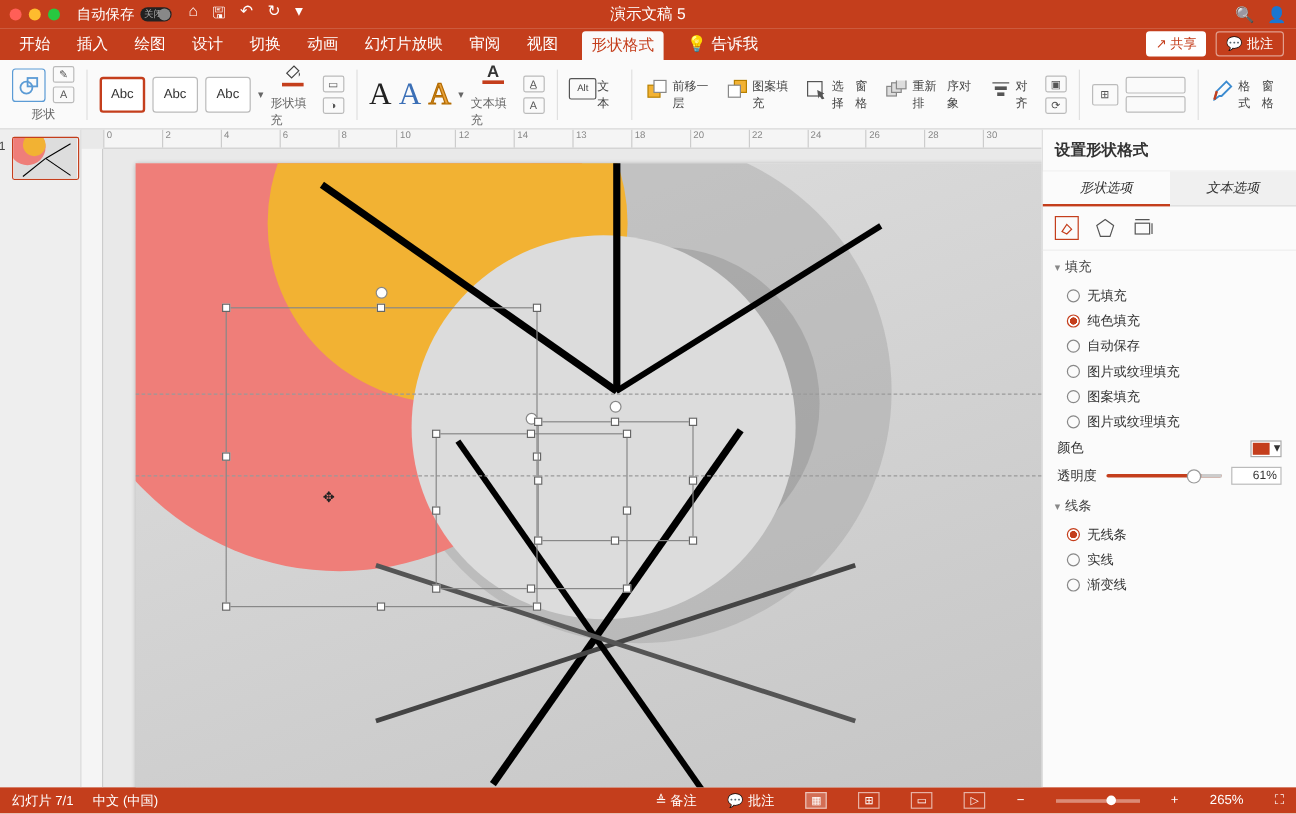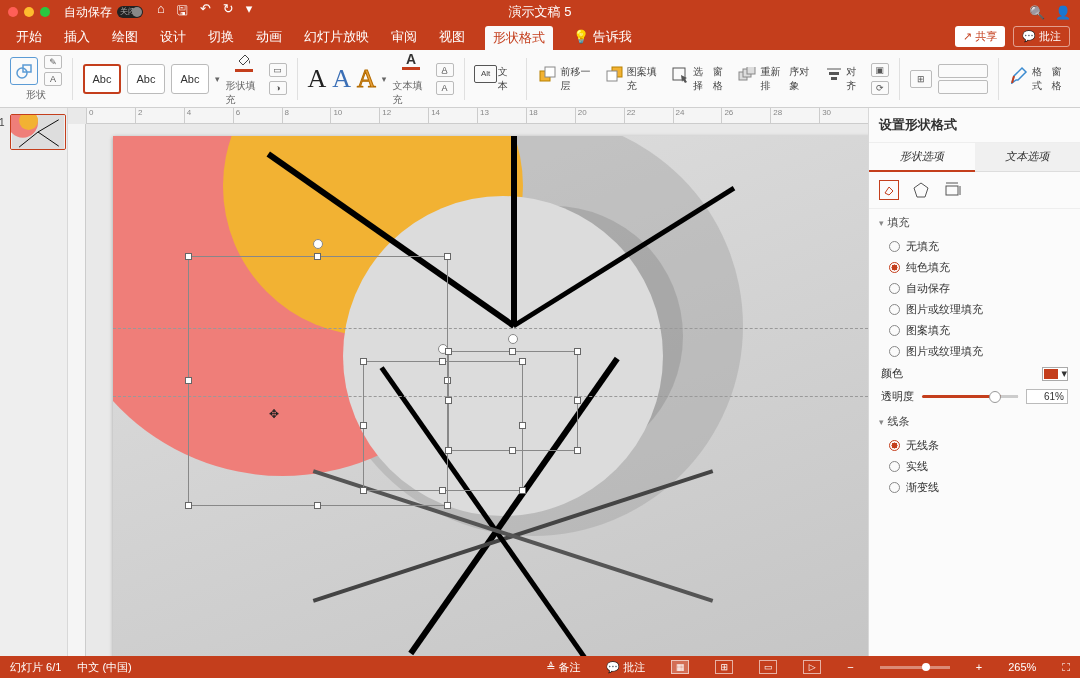--- a/index.html
+++ b/index.html
@@ -449,21 +449,21 @@
         <span>实线</span>
       </div>
     <div class="radio-row">
         <span class="radio"></span>
         <span>渐变线</span>
       </div>
   </div>
 </div>
 
 <div class="status">
-  <span>幻灯片 6/1</span>
+  <span>幻灯片 7/1</span>
   <span>中文 (中国)</span>
   <div class="right">
     <span>≜ <span>备注</span></span>
     <span>💬 <span>批注</span></span>
     <span class="view-btn active">▦</span>
     <span class="view-btn">⊞</span>
     <span class="view-btn">▭</span>
     <span class="view-btn">▷</span>
     <span>−</span>
     <div class="zoom-slider"></div>

